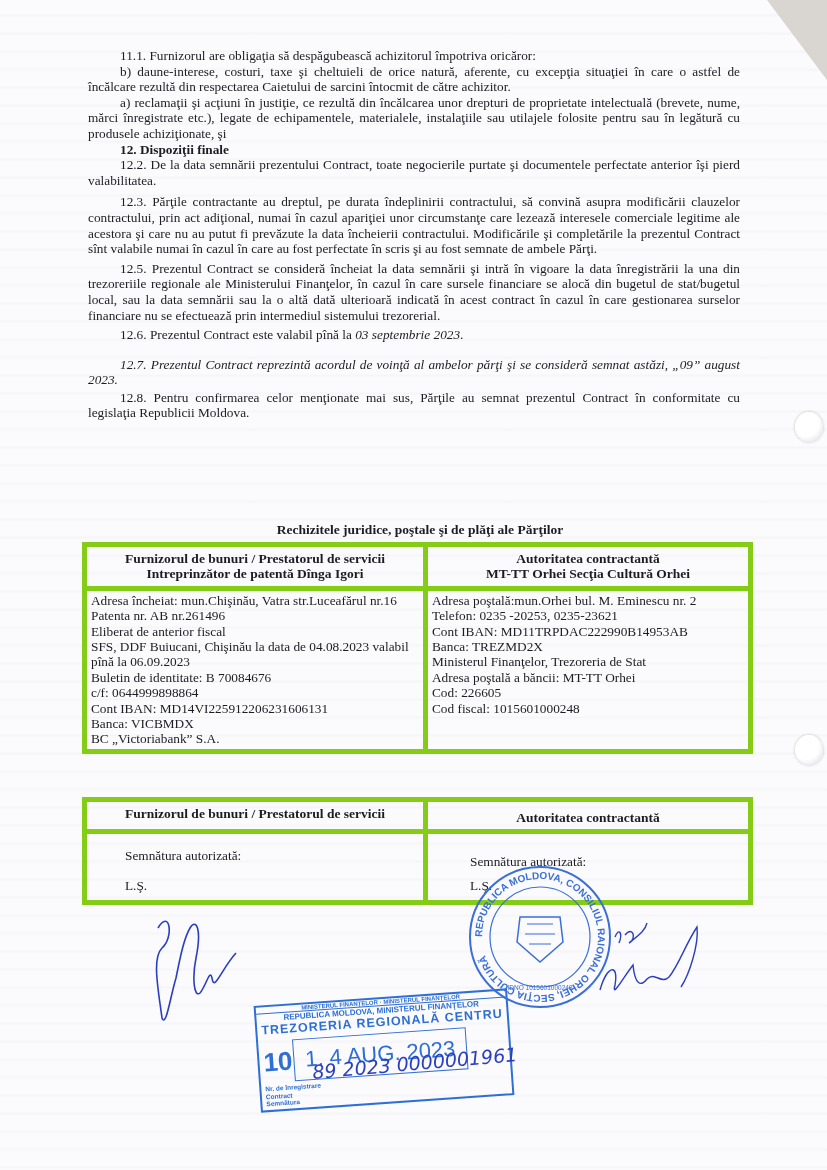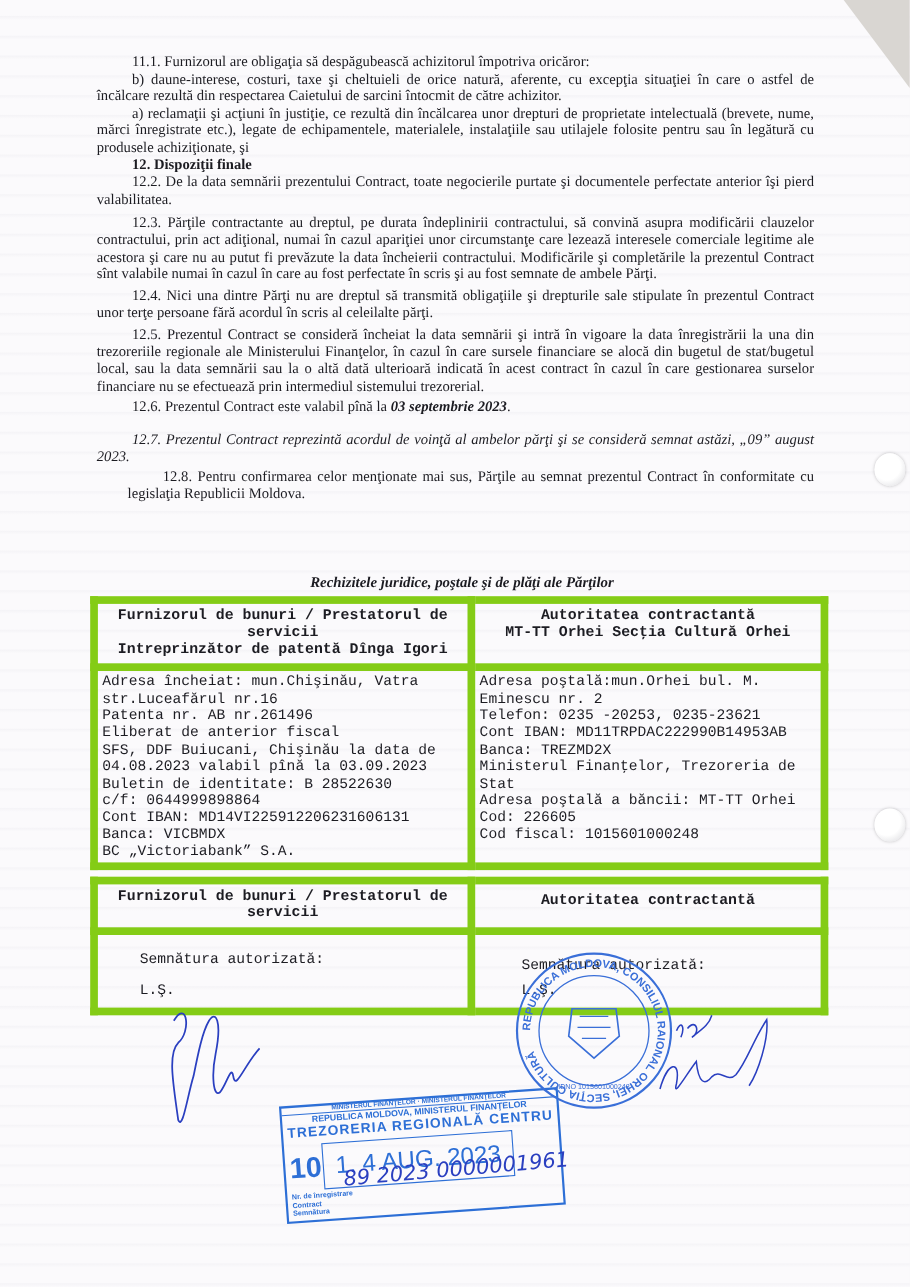--- a/index.html
+++ b/index.html
@@ -16,49 +16,48 @@
   }
   .fold {
     position:absolute; right:0; top:0; width:0; height:0;
     border-top:80px solid #d9d6d2; border-left:60px solid transparent;
   }
   .hole { position:absolute; right:4px; width:28px; height:30px; border-radius:50%;
     background:radial-gradient(circle at 40% 40%, #ffffff 50%, #d8d8dc 100%); box-shadow:0 0 3px rgba(0,0,0,0.25); }
   .text { position:absolute; left:88px; width:652px; font-size:13.3px; line-height:15.6px; text-align:justify; }
   .text p { margin:0; text-indent:32px; }
   .text .bold { font-weight:bold; }
-  .text .bi { font-weight:bold; font-style:italic; }
-  .center-title { position:absolute; left:80px; width:680px; text-align:center; font-weight:bold; font-size:13.5px;font-style:italic; }
+  .text .bi { font-weight:normal; font-style:italic; }
+  .center-title { position:absolute; left:80px; width:680px; text-align:center; font-weight:bold; font-size:13.5px; }
   table.req { position:absolute; border-collapse:collapse; font-size:13.3px; line-height:15.4px; }
-  table.req td { border:7px solid #84cc16; vertical-align:top; padding:2px 4px;font-family:Liberation Mono, monospace; }
+  table.req td { border:5px solid #84cc16; vertical-align:top; padding:2px 4px; }
   table.req td.h { text-align:center; font-weight:bold; font-size:13.5px; padding:4px 4px; }
   .stamp-blue { position:absolute; border:2px solid #2d6fd6; color:#2d6fd6; font-family:"Liberation Sans", sans-serif; }
   .sig { position:absolute; }
 </style>
 </head>
 <body>
 
 <div class="page">
   <div class="ghost"></div>
   <div class="fold"></div>
   <div class="hole" style="top:412px;"></div>
   <div class="hole" style="top:735px;"></div>
 
   <div class="text" style="top:48px;">
     <p>11.1. Furnizorul are obligaţia să despăgubească achizitorul împotriva oricăror:</p>
     <p>b) daune-interese, costuri, taxe şi cheltuieli de orice natură, aferente, cu excepţia situaţiei în care o astfel de încălcare rezultă din respectarea Caietului de sarcini întocmit de către achizitor.</p>
     <p>a) reclamaţii şi acţiuni în justiţie, ce rezultă din încălcarea unor drepturi de proprietate intelectuală (brevete, nume, mărci înregistrate etc.), legate de echipamentele, materialele, instalaţiile sau utilajele folosite pentru sau în legătură cu produsele achiziţionate, şi</p>
     <p class="bold">12. Dispoziţii finale</p>
     <p style="margin-bottom:6px;">12.2. De la data semnării prezentului Contract, toate negocierile purtate şi documentele perfectate anterior îşi pierd valabilitatea.</p>
     <p style="margin-bottom:4px;">12.3. Părţile contractante au dreptul, pe durata îndeplinirii contractului, să convină asupra modificării clauzelor contractului, prin act adiţional, numai în cazul apariţiei unor circumstanţe care lezează interesele comerciale legitime ale acestora şi care nu au putut fi prevăzute la data încheierii contractului. Modificările şi completările la prezentul Contract sînt valabile numai în cazul în care au fost perfectate în scris şi au fost semnate de ambele Părţi.</p>
-    <p style="margin-bottom:4px;">12.4. Nici una dintre Părţi nu are dreptul să transmită obligaţiile şi drepturile sale stipulate în prezentul Contract unor terţe persoane fără acordul în scris al celeilalte părţi.</p>
     <p style="margin-bottom:4px;">12.5. Prezentul Contract se consideră încheiat la data semnării şi intră în vigoare la data înregistrării  la una din trezoreriile regionale ale Ministerului Finanţelor, în cazul în care sursele financiare se alocă din bugetul de stat/bugetul local, sau la data semnării sau la o altă dată ulterioară indicată în acest contract în cazul în care gestionarea surselor financiare nu se efectuează prin intermediul sistemului trezorerial.</p>
     <p><span>12.6. Prezentul Contract este valabil pînă la </span><span class="bi">03 septembrie 2023</span><span>.</span></p>
     <p style="margin-top:14px;font-style:italic;">12.7. Prezentul Contract reprezintă acordul de voinţă al ambelor părţi şi se consideră semnat astăzi, „09” august 2023.</p>
-    <p style="margin-top:2px;margin-left:28px;">12.8. Pentru confirmarea celor menţionate mai sus, Părţile au semnat prezentul Contract în conformitate cu legislaţia Republicii Moldova.</p>
+    <p style="margin-top:2px;">12.8. Pentru confirmarea celor menţionate mai sus, Părţile au semnat prezentul Contract în conformitate cu legislaţia Republicii Moldova.</p>
   </div>
 
   <div class="center-title" style="top:522px;">Rechizitele juridice, poştale şi de plăţi ale Părţilor</div>
 
   <table class="req" style="left:82px; top:542px; width:671px;">
     <tbody>
         <tr>
       <td class="h" style="width:328px;">
         <div>Furnizorul de bunuri / Prestatorul de servicii</div>
         <div>Intreprinzător de patentă Dînga Igori</div>
@@ -66,22 +65,22 @@
       <td class="h">
         <div>Autoritatea contractantă</div>
         <div>MT-TT Orhei Secţia Cultură Orhei</div>
       </td>
     </tr>
     <tr>
       <td style="height:148px;">
         <div>Adresa încheiat: mun.Chişinău, Vatra str.Luceafărul nr.16</div>
         <div>Patenta nr. AB nr.261496</div>
         <div>Eliberat de anterior fiscal</div>
-        <div>SFS, DDF Buiucani, Chişinău la data de 04.08.2023 valabil pînă la 03.09.2023</div>
-        <div>Buletin de identitate: B 28522630</div>
+        <div>SFS, DDF Buiucani, Chişinău la data de 04.08.2023 valabil pînă la 06.09.2023</div>
+        <div>Buletin de identitate: B 70084676</div>
         <div>c/f: 0644999898864</div>
         <div>Cont IBAN: MD14VI22591220623160613​1</div>
         <div>Banca: VICBMDX</div>
         <div>BC „Victoriabank” S.A.</div>
       </td>
       <td>
         <div>Adresa poştală:mun.Orhei  bul. M. Eminescu nr. 2</div>
         <div>Telefon: 0235 -20253, 0235-23621</div>
         <div>Cont IBAN: MD11TRPDAC222990B14953AB</div>
         <div>Banca: TREZMD2X</div>

